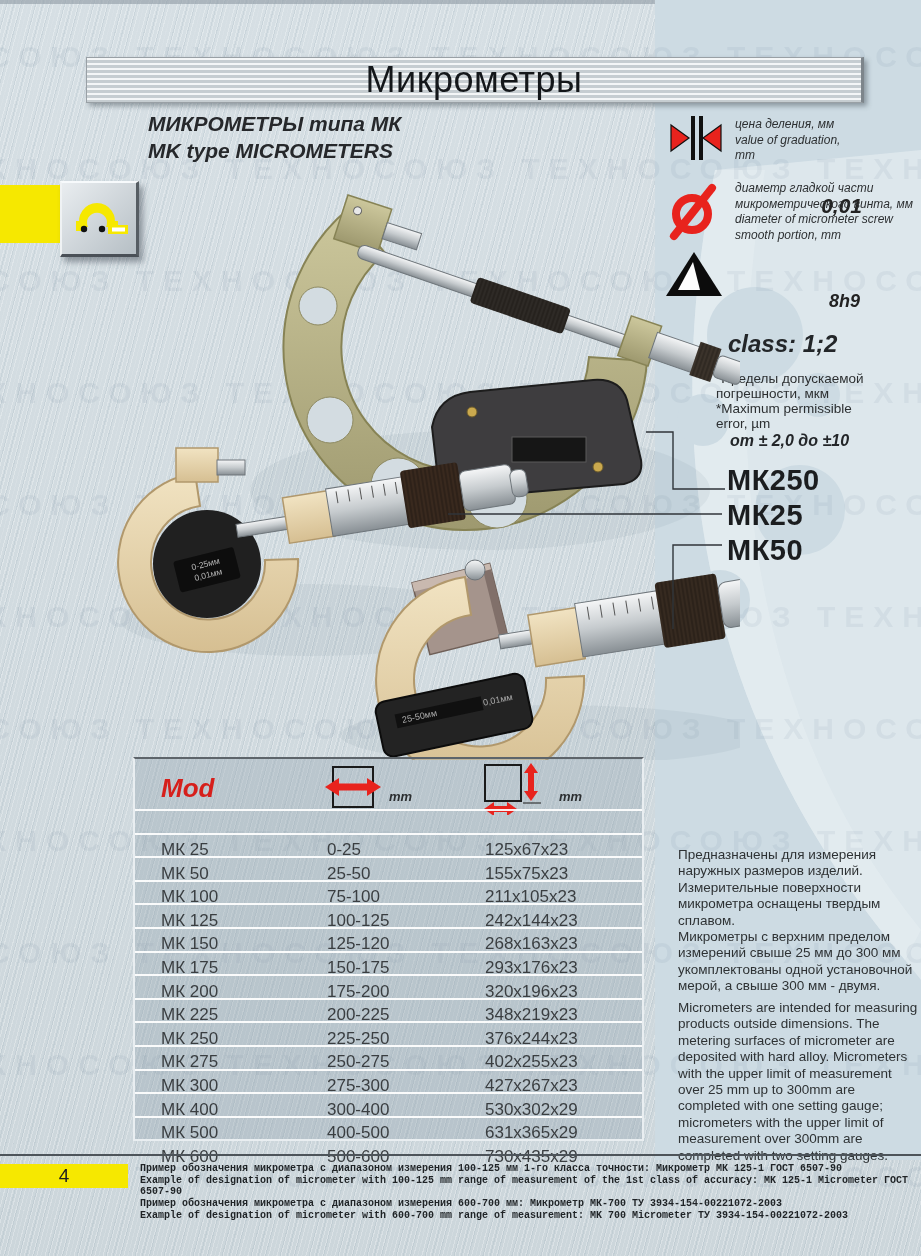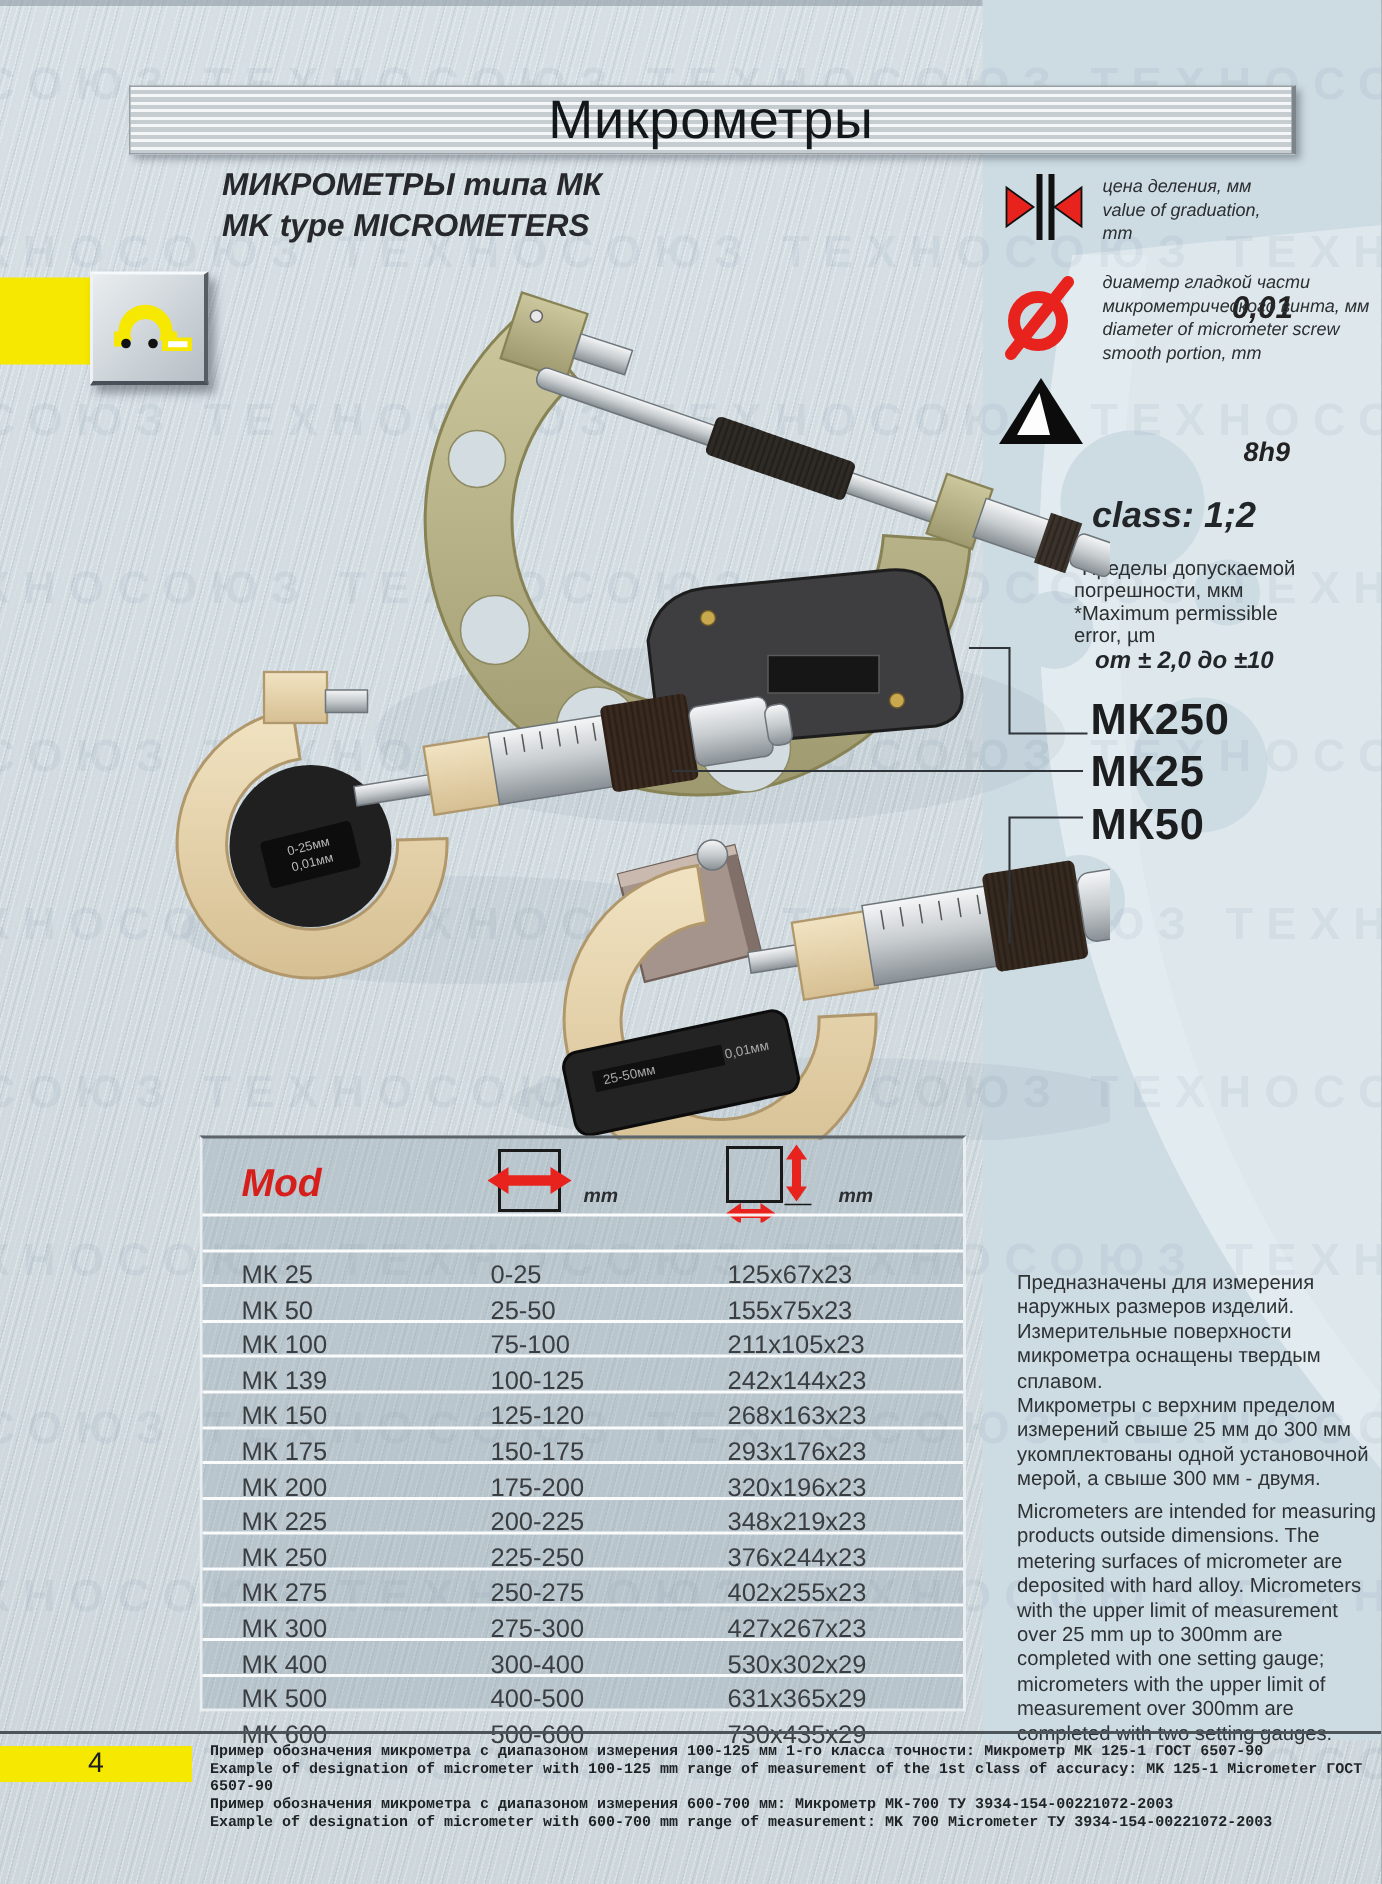--- a/index.html
+++ b/index.html
@@ -304,21 +304,21 @@
           <span class="tc c0">МК 50</span>
           <span class="tc c1">25-50</span>
           <span class="tc c2">155x75x23</span>
         </div>
         <div class="trow">
           <span class="tc c0">МК 100</span>
           <span class="tc c1">75-100</span>
           <span class="tc c2">211x105x23</span>
         </div>
         <div class="trow">
-          <span class="tc c0">МК 139</span>
+          <span class="tc c0">МК 125</span>
           <span class="tc c1">100-125</span>
           <span class="tc c2">242x144x23</span>
         </div>
         <div class="trow">
           <span class="tc c0">МК 150</span>
           <span class="tc c1">125-120</span>
           <span class="tc c2">268x163x23</span>
         </div>
         <div class="trow">
           <span class="tc c0">МК 175</span>

